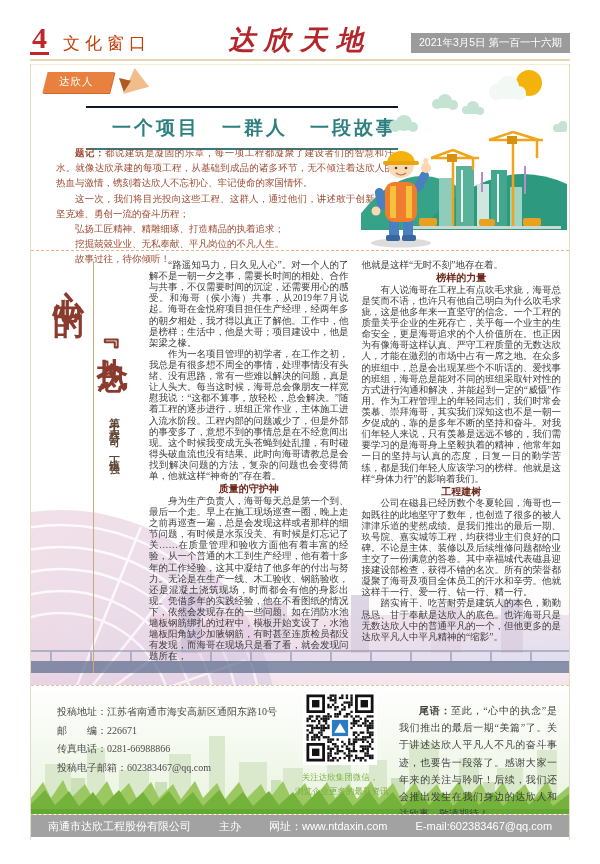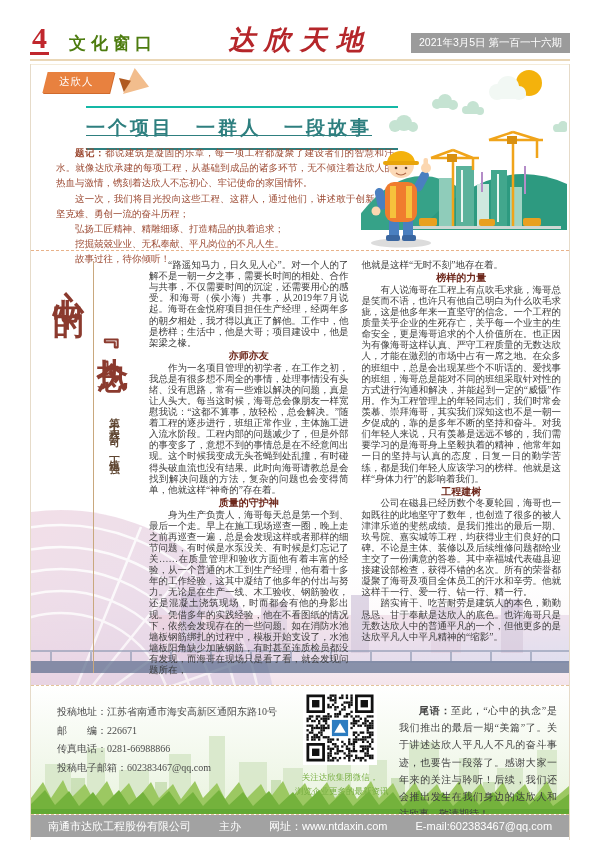--- a/index.html
+++ b/index.html
@@ -2,43 +2,43 @@
 <html><head>
 <meta charset="utf-8">
 <style>
   html,body{margin:0;padding:0;background:#ffffff;}
   .page{position:relative;width:600px;height:864px;background:#ffffff;overflow:hidden;
         font-family:"Liberation Serif","DejaVu Serif",serif;}
   
   .hdr{position:absolute;left:30px;right:30px;top:24px;height:34px;}
   .pagenum{display:inline-block;font-size:30px;line-height:28px;font-weight:bold;color:#c0272d;
            border-bottom:3px solid #c0272d;padding:0 2px;vertical-align:bottom;}
-  .section{font-size:17px;font-weight:bold;color:#4d7c0f;letter-spacing:5px;margin-left:16px;vertical-align:bottom;}
+  .section{font-size:17px;font-weight:normal;color:#c2410c;letter-spacing:5px;margin-left:10px;vertical-align:bottom;}
   .masthead{position:absolute;left:50%;top:0;transform:translateX(-50%);font-size:27px;line-height:32px;
             color:#b5262a;font-weight:bold;font-style:italic;letter-spacing:9px;white-space:nowrap;}
   .issue-badge{position:absolute;right:0;top:9px;background:#9b9b9b;color:#ffffff;font-size:10.5px;
                font-family:"Liberation Sans",sans-serif;font-weight:normal;padding:3px 8px;white-space:nowrap;}
   .hdr-rule{position:absolute;left:30px;right:30px;top:59px;height:3px;
             border-top:2px solid #ead7b7;border-bottom:1px solid #f5ecda;}
   
   .frame{position:absolute;left:30px;right:30px;top:64px;bottom:24px;
          border-left:1px solid #e6dbc9;border-right:1px solid #e6dbc9;}
   
   .banner{position:relative;height:186px;}
   .ribbon{position:absolute;left:14px;top:8px;z-index:3;background:#e8813f;color:#fff;font-size:10.5px;
           padding:3px 18px 4px 14px;transform:skewX(-14deg);box-shadow:1px 1px 0 #d06a2c;}
   .ribbon .rtxt{display:inline-block;transform:skewX(14deg);letter-spacing:1px;
                 font-family:"Liberation Sans",sans-serif;}
   .ribbon-fold{position:absolute;left:92px;top:4px;z-index:2;width:26px;height:26px;background:#f2bd8d;
                clip-path:polygon(0 100%,45% 0,100% 72%);}
   .ribbon-fold2{position:absolute;left:88px;top:14px;z-index:4;width:12px;height:14px;background:#b05a20;
                 clip-path:polygon(0 0,100% 20%,40% 100%);}
-  .story-title{position:absolute;left:55px;top:42px;width:312px;text-align:left;
-               border-top:2px solid #14b8a6;border-bottom:2px solid #2e7f7f;padding:7px 0;
-               font-size:19px;font-weight:bold;color:#2e7f7f;letter-spacing:3px;text-decoration:underline;}
+  .story-title{position:absolute;left:55px;top:42px;width:312px;text-align:right;
+               border-top:2px solid #0f172a;border-bottom:2px solid #2e7f7f;padding:7px 0;
+               font-size:19px;font-weight:bold;color:#2e7f7f;letter-spacing:3px;}
   .intro{position:absolute;left:25px;top:82px;width:338px;font-size:9.5px;line-height:1.6;
          color:#9c4a33;text-align:justify;}
   .intro p{margin:0;text-indent:2em;}
   .illus{position:absolute;right:2px;top:2px;width:206px;height:182px;}
   .dash-sep{border-top:1px dashed #e8b28a;height:0;}
   
   .article{position:relative;height:434px;overflow:hidden;}
   .photo-bg{position:absolute;left:0;bottom:0;width:100%;height:220px;z-index:0;pointer-events:none;}
   .vcol{position:absolute;left:0;top:0;width:116px;height:100%;z-index:1;}
   .vtitle{position:absolute;left:16px;top:14px;writing-mode:vertical-lr;color:#8b3a2e;font-weight:bold;}
@@ -219,21 +219,20 @@
           <span class="t1">心中的</span>
           <span class="t2">『执念』</span>
         </div>
         <div class="vrule"></div>
         <div class="vbyline">第十工程公司　丁镇强</div>
       </div>
 
       <div class="cols">
         <div class="col">
           <p>“路遥知马力，日久见人心”。对一个人的了解不是一朝一夕之事，需要长时间的相处、合作与共事，不仅需要时间的沉淀，还需要用心的感受。和海哥（侯小海）共事，从2019年7月说起。海哥在金悦府项目担任生产经理，经两年多的朝夕相处，我才得以真正了解他。工作中，他是榜样；生活中，他是大哥；项目建设中，他是架梁之椽。</p>
-          <div class="subhead">亦师亦友</div>
           <p>作为一名项目管理的初学者，在工作之初，我总是有很多想不周全的事情，处理事情没有头绪、没有思路，常有一些难以解决的问题，真是让人头大。每当这时候，海哥总会像朋友一样宽慰我说：“这都不算事，放轻松，总会解决。”随着工程的逐步进行，班组正常作业，主体施工进入流水阶段。工程内部的问题减少了，但是外部的事变多了，意想不到的事情总是在不经意间出现。这个时候我变成无头苍蝇到处乱撞，有时碰得头破血流也没有结果。此时向海哥请教总是会找到解决问题的方法，复杂的问题也会变得简单，他就这样“神奇的”存在着。</p>
           <div class="subhead">质量的守护神</div>
           <p>身为生产负责人，海哥每天总是第一个到、最后一个走。早上在施工现场巡查一圈，晚上走之前再巡查一遍，总是会发现这样或者那样的细节问题，有时候是水泵没关、有时候是灯忘记了关……在质量管理和验收方面他有着丰富的经验，从一个普通的木工到生产经理，他有着十多年的工作经验，这其中凝结了他多年的付出与努力。无论是在生产一线、木工验收、钢筋验收，还是混凝土浇筑现场，时而都会有他的身影出现。凭借多年的实践经验，他在不看图纸的情况下，依然会发现存在的一些问题。如在消防水池墙板钢筋绑扎的过程中，模板开始支设了，水池墙板阳角缺少加腋钢筋，有时甚至连质检员都没有发现，而海哥在现场只是看了看，就会发现问题所在，</p>
         </div>
         <div class="col">
           <p style="text-indent:0">他就是这样“无时不刻”地存在着。</p>
           <div class="subhead">榜样的力量</div>
           <p>有人说海哥在工程上有点吹毛求疵，海哥总是笑而不语，也许只有他自己明白为什么吹毛求疵，这是他多年来一直坚守的信念。一个工程的质量关乎企业的生死存亡，关乎每一个业主的生命安全，更是海哥追求的个人价值所在。也正因为有像海哥这样认真、严守工程质量的无数达欣人，才能在激烈的市场中占有一席之地。在众多的班组中，总是会出现某些个不听话的、爱找事的班组，海哥总是能对不同的班组采取针对性的方式进行沟通和解决，并能起到一定的“威慑”作用。作为工程管理上的年轻同志们，我们时常会羡慕、崇拜海哥，其实我们深知这也不是一朝一夕促成的，靠的是多年不断的坚持和奋斗。对我们年轻人来说，只有羡慕是远远不够的，我们需要学习的是海哥身上坚毅执着的精神，他常年如一日的坚持与认真的态度，日复一日的勤学苦练，都是我们年轻人应该学习的榜样。他就是这样“身体力行”的影响着我们。</p>
           <div class="subhead">工程建树</div>
           <p>公司在磁县已经历数个冬夏轮回，海哥也一如既往的此地坚守了数年，也创造了很多的被人津津乐道的斐然成绩。是我们推出的最后一期、玖号院、嘉实城等工程，均获得业主们良好的口碑。不论是主体、装修以及后续维修问题都给业主交了一份满意的答卷。其中幸福城代表磁县迎接建设部检查，获得不错的名次。所有的荣誉都凝聚了海哥及项目全体员工的汗水和辛劳。他就这样干一行、爱一行、钻一行、精一行。</p>

